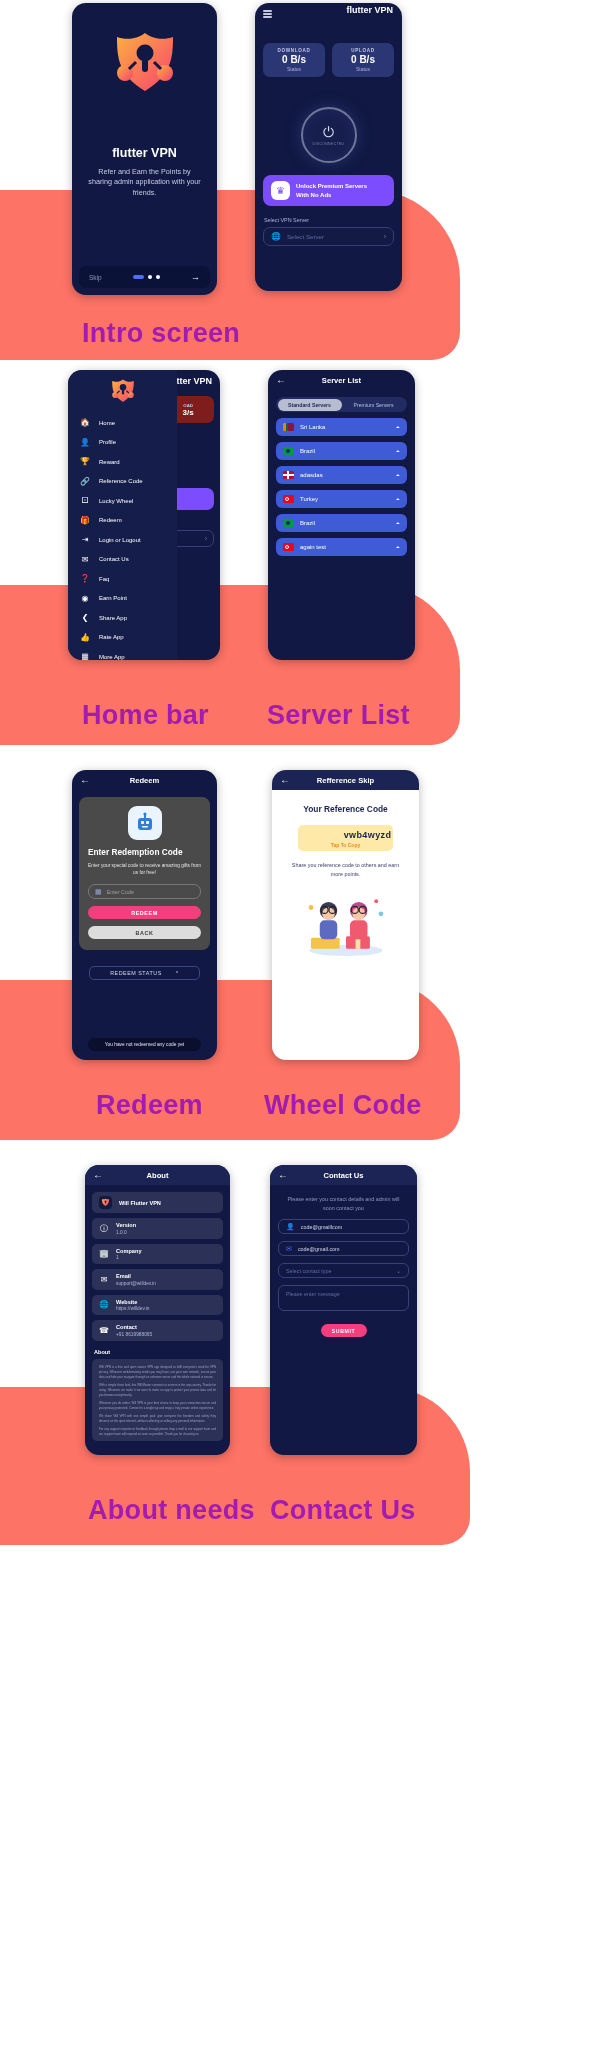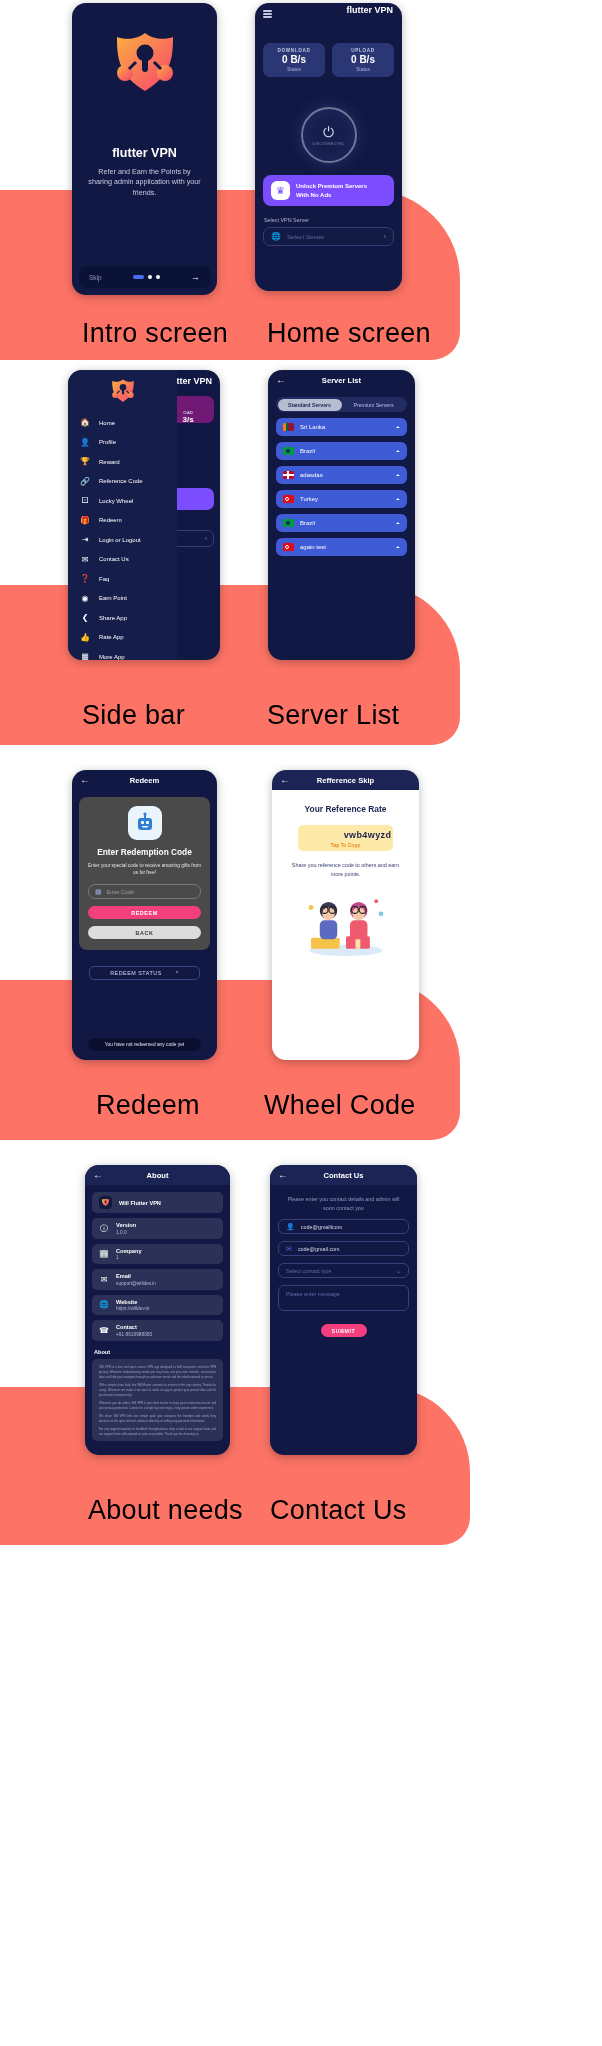--- a/index.html
+++ b/index.html
@@ -10,21 +10,21 @@
     position: relative; overflow: hidden;
   }
   .section { position: relative; width: 602px; }
 
   
   .blob {
     position: absolute; background: #fd7366; z-index: 1;
   }
   .blob-label {
     position: absolute; z-index: 4;
-    color: #000000; font-weight: normal; letter-spacing: .3px;
+    color: #a21caf; font-weight: bold; letter-spacing: .3px;
     font-size: 27px; white-space: nowrap;
   }
 
   
   .phone {
     position: absolute; z-index: 3;
     background: #101843;
     border-radius: 14px;
     overflow: hidden;
     box-shadow: 0 2px 10px rgba(0,0,0,.28);
@@ -89,21 +89,21 @@
   
   .sb-drawer { position:absolute; left:0; top:0; bottom:0; width:72%;
      background:#151d4a; border-radius:14px 0 0 14px; z-index:2;}
   .sb-logo { display:flex; justify-content:center; padding:8px 0 8px;}
   .sb-item { display:flex; align-items:center; gap:9px; padding:0 0 0 12px; height:19.5px;}
   .sb-item .ic { width:10px; display:flex; justify-content:center; color:#ffffff; font-size:8px;}
   .sb-item .lb { color:#ffffff; font-size:6px; }
   .sb-behind-bar { height:22px; display:flex; align-items:center; justify-content:flex-end; padding-right:8px;}
   .sb-behind-bar .t { color:#fff; font-size:9px; font-weight:bold;}
   .sb-behind-card { position:absolute; right:6px; top:26px; width:34%;
-     background:#701a75; border-radius:7px; height:27px; text-align:center; padding-top:14px;}
+     background:#7f1d1d; border-radius:7px; height:27px; text-align:center; padding-top:7px;}
   .sb-behind-card .k{color:#c3c8e2;font-size:4.4px;font-weight:bold;}
   .sb-behind-card .v{color:#fff;font-size:8px;font-weight:bold;}
   .sb-behind-promo { position:absolute; right:6px; top:118px; width:34%; height:22px;
      background:#7c4dff; border-radius:7px;}
   .sb-behind-sel { position:absolute; right:6px; top:160px; width:34%; height:17px;
      border:1px solid #343e78; border-radius:6px; display:flex; align-items:center;
      justify-content:flex-end; padding-right:6px; color:#6d77ad; font-size:7px;}
 
   
   .topbar { height:20px; display:flex; align-items:center; padding:0 8px; position:relative; }
@@ -118,21 +118,21 @@
   .sv-row { margin:6px 8px 0; background:#3f5bd6; border-radius:6px; height:18px;
      display:flex; align-items:center; gap:6px; padding:0 7px; }
   .flag { width:11px; height:8px; border-radius:1.5px; flex:none; overflow:hidden; }
   .sv-row .nm { color:#ffffff; font-size:6px; flex:1; }
   .sv-row .wifi { color:#ffffff; font-size:7px; }
 
   
   .rd-card { margin:7px 7px 0; background:#4a4a4a; border-radius:8px; padding:9px 9px 11px; }
   .rd-ico { width:34px; height:34px; border-radius:9px; background:#eaf4fd; margin:0 auto;
      display:flex; align-items:center; justify-content:center; }
-  .rd-h { color:#ffffff; font-size:8.3px; font-weight:bold; text-align:center; margin-top:7px;}
+  .rd-h { color:#ffffff; font-size:8.3px; font-weight:bold; text-align:left; margin-top:7px;}
   .rd-p { color:#e2e2e2; font-size:4.8px; text-align:center; margin-top:5px; line-height:1.5;}
   .rd-input { margin-top:8px; height:15px; border:1px solid #777; border-radius:7px;
      display:flex; align-items:center; gap:5px; padding:0 6px; }
   .rd-input .ph { color:#9d9d9d; font-size:5.4px;}
   .rd-btn { margin-top:7px; height:13px; border-radius:7px; display:flex;
      align-items:center; justify-content:center; font-size:5.4px; letter-spacing:.6px; font-weight:bold;}
   .rd-btn.primary { background:#f43f7f; color:#ffffff; }
   .rd-btn.ghost { background:#dcdcdc; color:#3a3a3a; }
   .rd-status { margin:16px auto 0; width:76%; height:14px; border:1px solid #3c4783;
      border-radius:5px; display:flex; align-items:center; justify-content:center; gap:14px;
@@ -176,21 +176,20 @@
   .ct-submit { margin:13px auto 0; width:46px; height:13px; background:#f43f7f;
      border-radius:7px; display:flex; align-items:center; justify-content:center;
      color:#ffffff; font-size:5.2px; letter-spacing:.6px; font-weight:bold;}
 </style>
 </head>
 <body>
 
 <div class="section" style="height:370px">
   <div class="blob" style="left:0;top:190px;width:460px;height:170px;border-radius:0 90px 28px 0;"></div>
   <div class="blob-label" style="left:82px;top:318px;">Intro screen</div>
-  <div class="blob-label" style="left:267px;top:318px;">Home screen</div>
 
   <div class="phone" style="left:72px;top:3px;width:145px;height:292px;">
     <div class="intro-shield">
       <svg width="72" height="70" viewBox="0 0 72 70">
         <defs>
             <linearGradient id="g1" x1="0" y1="0" x2="1" y2="1">
           <stop offset="0%" stop-color="#fbb040"></stop>
               <stop offset="100%" stop-color="#f8426e"></stop>
             </linearGradient>
           </defs>
@@ -255,21 +254,21 @@
     <div class="hm-select">
       <span class="globe">🌐</span>
       <span class="ph">Select Server</span>
       <span class="chev">›</span>
     </div>
   </div>
 </div>
 
 <div class="section" style="height:400px">
   <div class="blob" style="left:0;top:215px;width:460px;height:160px;border-radius:0 85px 28px 0;"></div>
-  <div class="blob-label" style="left:82px;top:330px;">Side bar</div>
+  <div class="blob-label" style="left:82px;top:330px;">Home bar</div>
   <div class="blob-label" style="left:267px;top:330px;">Server List</div>
 
   <div class="phone" style="left:68px;top:0px;width:152px;height:290px;">
     <div class="sb-behind-bar">
       <span class="t">flutter VPN</span>
     </div>
     <div class="sb-behind-card">
       <div class="k">OAD</div>
       <div class="v">3/s</div>
     </div>
@@ -436,21 +435,21 @@
       <span>^</span>
     </div>
     <div class="rd-toast">You have not redeemed any code yet</div>
   </div>
 
   <div class="phone white" style="left:272px;top:0px;width:147px;height:290px;">
     <div class="topbar" style="background:#1b2454;">
       <span class="back">←</span>
       <span class="tt">Refference Skip</span>
     </div>
-    <div class="rc-title">Your Reference Rate</div>
+    <div class="rc-title">Your Reference Code</div>
     <div class="rc-chip">
       <div class="code">vwb4wyzd</div>
       <div class="tap">Tap To Copy</div>
     </div>
     <div class="rc-sub">Share you reference code to others and earn more points.</div>
     <div style="display:flex;justify-content:center;margin-top:12px;">
       <svg width="96" height="70" viewBox="0 0 120 88">
         <ellipse cx="60" cy="76" rx="46" ry="7" fill="#dbe9f8"></ellipse>
         <rect x="16" y="60" width="36" height="14" rx="2" fill="#f6c34a"></rect>
         <rect x="60" y="58" width="30" height="16" rx="2" fill="#ef5a6f"></rect>

